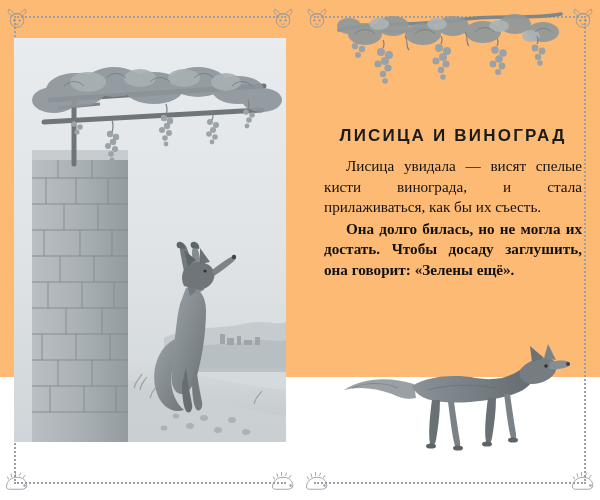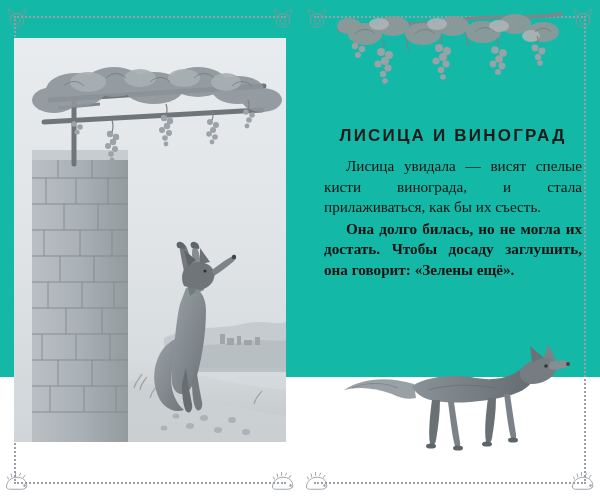--- a/index.html
+++ b/index.html
@@ -10,21 +10,21 @@
   body {
     width: 600px;
     height: 500px;
     font-family: "Liberation Serif", serif;
     overflow: hidden;
   }
   .book {
     position: relative;
     width: 600px;
     height: 377px;
-    background: #14b8a6;
+    background: #fdba74;
     display: flex;
   }
 
   
   .page {
     position: relative;
     width: 300px;
     height: 500px;
     box-sizing: border-box;
   }

